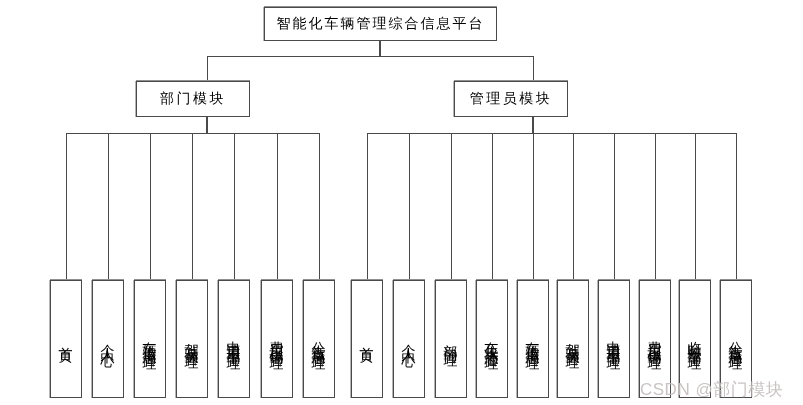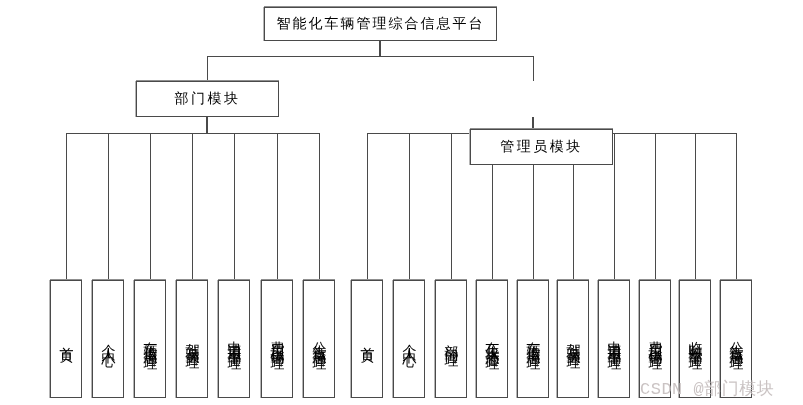--- a/index.html
+++ b/index.html
@@ -2,39 +2,39 @@
 <html><head>
 <meta charset="utf-8">
 <style>
   html, body { margin: 0; padding: 0; background: #ffffff; }
   #canvas {
     position: relative;
     width: 803px;
     height: 405px;
     background: #ffffff;
     overflow: hidden;
-    font-family: Liberation Mono, monospace;
+    font-family: Liberation Sans, sans-serif;
     color: #000000;
   }
   .node {
     position: absolute;
     background: #ffffff;
     border: 1px solid #4a4a4a;
     box-shadow: 0 -1px 0 #8f8f8f, -1px 0 0 #b5b5b5;
     display: flex;
     align-items: center;
     justify-content: center;
     font-size: 14px;
     z-index: 2;
     box-sizing: border-box;
   }
   .node.root  { left: 264px; top: 7px;  width: 233px; height: 34px; letter-spacing: 2px; }
-  .node.module{ top: 81px; width: 143px; height: 36px; letter-spacing: 2.5px; }
+  .node.module{ top: 81px; width: 114px; height: 36px; letter-spacing: 2.5px; }
   .node.module.dept  { left: 136px; }
-  .node.module.admin { left: 470px; margin-top: 48px; }
+  .node.module.admin { left: 454px; }
   .node.leaf { top: 280px; width: 32px; height: 118px; }
   .leaf .vtext {
     writing-mode: vertical-rl;
     text-orientation: upright;
     letter-spacing: 3px;
     line-height: 1;
     white-space: nowrap;
   }
   .line { position: absolute; background: #4a4a4a; z-index: 1; }
   .line.h { height: 1px; }

